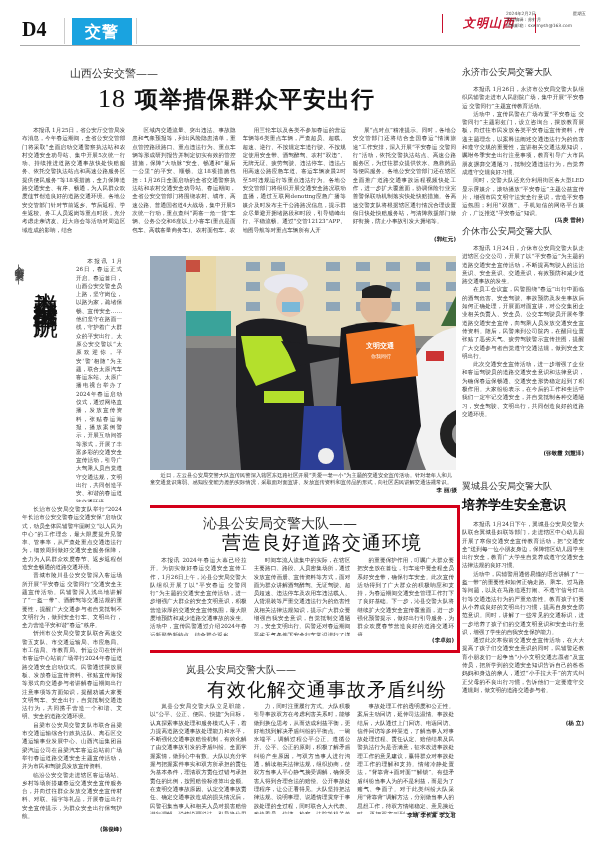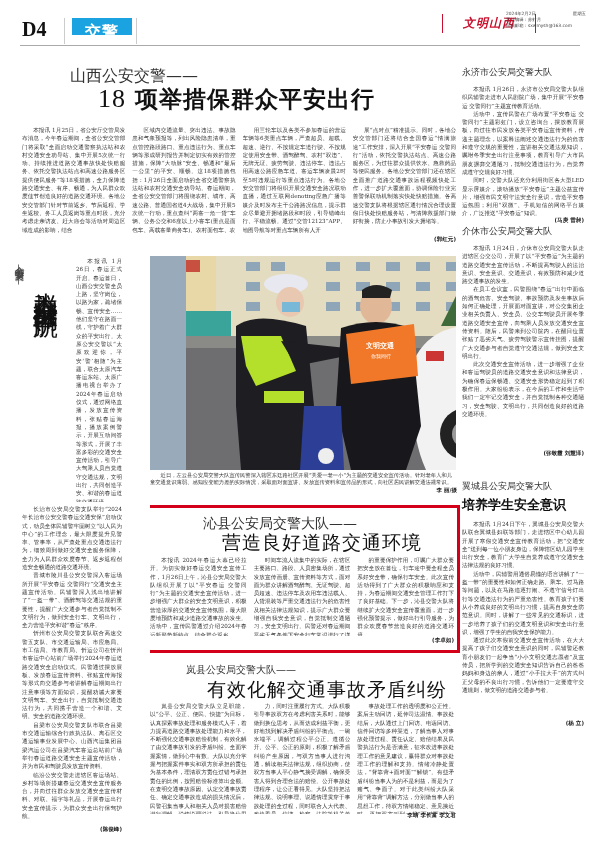--- a/index.html
+++ b/index.html
@@ -2,21 +2,21 @@
 <html><head>
 <meta charset="utf-8">
 <style>
   * { box-sizing: border-box; margin: 0; padding: 0; }
   html, body { width: 600px; height: 849px; background: #ffffff; overflow: hidden; }
   body { position: relative; font-family: "DejaVu Serif", "Liberation Serif", serif; color: #222; }
 
   .masthead { position: absolute; left: 0; top: 0; width: 600px; height: 48px; }
   .page-no { position: absolute; left: 22px; top: 18px; font-family: "Liberation Serif", serif; font-weight: bold; font-size: 20px; color: #111; }
   .page-sep { position: absolute; left: 64px; top: 18px; width: 1px; height: 26px; background: #ccc; }
-  .section-tag { position: absolute; left: 72px; top: 18px; width: 60px; height: 17px; background: #1aa3e0; color: #fff; font-family: "DejaVu Sans", sans-serif; font-weight: bold; font-size: 16px; text-align: center; line-height: 27px; letter-spacing: 1px; }
+  .section-tag { position: absolute; left: 72px; top: 18px; width: 60px; height: 27px; background: #1aa3e0; color: #fff; font-family: "DejaVu Sans", sans-serif; font-weight: bold; font-size: 16px; text-align: center; line-height: 27px; letter-spacing: 1px; }
   .tag-sep { position: absolute; left: 136px; top: 18px; width: 1px; height: 26px; background: #ccc; }
   .mast-rule { position: absolute; left: 20px; top: 45px; width: 560px; height: 1px; background: #aaa; }
   .paper-logo { position: absolute; left: 442px; top: 14px; font-family: "DejaVu Serif", serif; font-style: italic; font-weight: bold; font-size: 12px; color: #c8102e; border-left: 1px solid #c8102e; border-right: 1px solid #c8102e; padding: 1px 20px; letter-spacing: 1px; }
   .mast-info { position: absolute; left: 506px; top: 11px; font-family: "DejaVu Sans", sans-serif; font-size: 4.4px; line-height: 6px; color: #444; width: 80px; }
   .mast-info .row { display: flex; justify-content: space-between; white-space: nowrap; }
 
   .kicker { font-family: "DejaVu Sans", sans-serif; color: #333; white-space: nowrap; }
   .headline { font-family: "DejaVu Sans", sans-serif; color: #111; white-space: nowrap; }
   .body-text { font-size: 5.6px; line-height: 8.3px; color: #333; text-align: justify; text-indent: 2em; overflow: hidden; }
   .body-text p { text-indent: 2em; }
@@ -54,21 +54,21 @@
     <div class="row">
         <span>责任编辑：苏虹月</span>
       </div>
     <div class="row">
         <span><span>投稿邮箱：</span><span>sxwmysh@163.com</span></span>
       </div>
   </div>
   <div class="mast-rule"></div>
 </div>
 
-<div class="kicker" style="position:absolute;left:70px;top:66px;font-size:16px;">山西公安交警——</div>
+<div class="kicker" style="position:absolute;left:70px;top:66px;font-size:11px;">山西公安交警——</div>
 <div class="headline" style="position:absolute;left:98px;top:84px;font-size:23px;font-weight:bold;letter-spacing:1px;">
   <span style="font-family:'Liberation Serif',serif;font-weight:normal;font-size:26px;">18</span>
   <span>项举措保群众平安出行</span>
 </div>
 <div class="cols" style="left:22px;top:126px;width:434px;height:120px;">
   <div class="col body-text">本报讯 1月25日，省公安厅交管局发布消息，今年春运期间，全省公安交管部门将采取“全面启动交通警察执法站和农村交通安全劝导站、集中开展5次统一行动、持续推进道路交通事故快处快赔服务、依托交警执法站点和高速公路服务区提供便民服务”等18项措施，全力保障道路交通安全、有序、畅通，为人民群众欢度佳节创造良好的道路交通环境。各地公安交管部门针对节前返乡、节后返程、学生返校、务工人员返岗等重点时段，充分考虑走亲访友、赶大庙会等活动对周边区域造成的影响，结合</div>
   <div class="col body-text">区域内交通流量、突出违法、事故隐患和气象预报等，列出风险隐患清单，重点管控路段路口、重点违法行为、重点车辆等形成研判报告并制定切实有效的管控措施，保障“大动脉”安全、畅通和“最后一公里”的平安、顺畅。这18项措施包括：1月26日全面启动的全省交通警察执法站和农村交通安全劝导站。春运期间，全省公安交管部门将围绕农村、城市、高速公路、普通国省道4大战场，集中开展5次统一行动，重点查纠“两客一危一货”车辆、公务公交和6座以上小客车(重点是面包车、高载客量商务车)、农村面包车、农</div>
   <div class="col body-text">用三轮车以及各类不参加春运的营运车辆等6类重点车辆，严查超员、超载、超速、逆行、不按规定车道行驶、不按规定使用安全带、酒驾醉驾、农村“双违”、无牌无证、疲劳驾驶、违法停车、违法占用高速公路应急车道、客运车辆凌晨2时至5时违规运行等重点违法行为。各地公安交管部门将组织开展交通安全路况联动直播，通过互联网denoting应急广播等媒介及时发布主干公路路况信息，提示群众尽量避开拥堵路段和时段，引导错峰出行、平稳流畅。通过“交管12123”APP、地图导航等对重点车辆所有人开</div>
   <div class="col body-text">展“点对点”精准提示。同时，各地公安交管部门还将结合全国春运“情满旅途”工作安排，深入开展“平安春运 交警同行”活动，依托交警执法站点、高速公路服务区，为过往群众提供饮水、急救药品等便民服务。各地公安交管部门还在辖区全面推广道路交通事故远程视频快处工作，进一步扩大覆盖面，协调保险行业完善警保联动机制落实快处快赔措施。各高速交警支队将根据辖区通行情况合理设置假日快处快赔服务站，与清障救援部门做好衔接，防止小事故引发大拥堵等。</div>
 </div>

